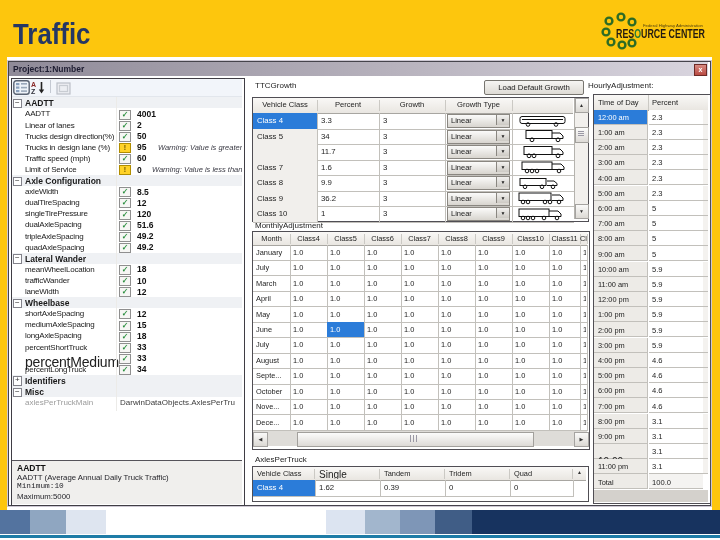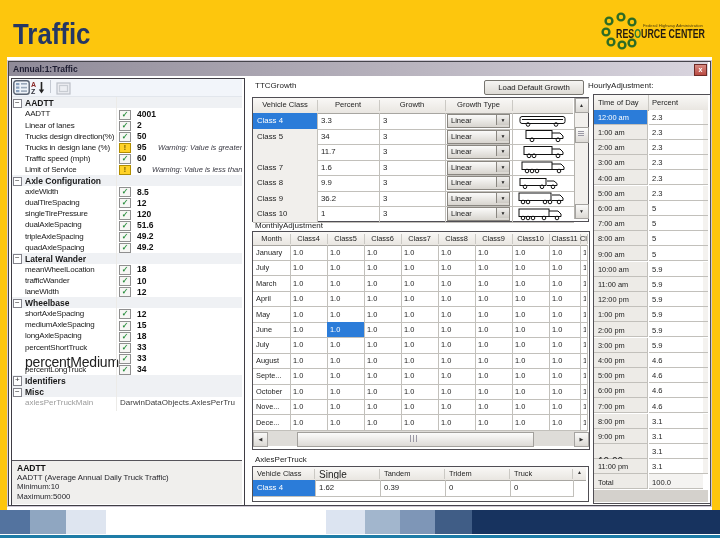--- a/index.html
+++ b/index.html
@@ -22,21 +22,21 @@
 <circle cx="34" cy="41" r="3.4"></circle>
 <circle cx="44" cy="39" r="3.4"></circle>
 <circle cx="44" cy="18" r="3.4"></circle>
 </g>
 <text x="55" y="23" font-family="Liberation Sans,sans-serif" font-size="4.2" fill="#4a3c10" textLength="60" lengthAdjust="spacingAndGlyphs">Federal Highway Administration</text>
 <text x="28" y="33.5" font-family="Liberation Sans,sans-serif" font-weight="bold" font-size="12.5" fill="#221a12" textLength="89" lengthAdjust="spacingAndGlyphs">RES<tspan fill="#2e7d33">O</tspan>URCE CENTER</text>
 </svg></div>
 <div class="abs" style="left:8px;top:61px;width:701px;height:443px;background:#ffffff;border:1px solid #46444c;"></div>
 <div class="abs" style="left:7px;top:60px;width:703px;height:445px;border:1px solid #cdc8d3;z-index:0;"></div>
 <div class="abs" style="left:9px;top:62px;width:699px;height:13.5px;background:linear-gradient(90deg,#8f8a98 0%,#b7b2bd 55%,#d9d5df 100%);"></div>
-<div class="abs" style="left:13px;top:63.5px;font-size:8.5px;font-weight:bold;color:#1c1b30;">Annual:1:Traffic</div>
+<div class="abs" style="left:13px;top:63.5px;font-size:8.5px;font-weight:bold;color:#1c1b30;">Project:1:Number</div>
 <div class="abs" style="left:620px;top:64px;font-size:7px;color:#aaa2ae;"></div>
 <div class="abs" style="left:694px;top:64px;width:11px;height:9.5px;background:linear-gradient(180deg,#d98b83,#b94a42);border:1px solid #6e2a26;color:#fff;font-size:7px;line-height:9px;text-align:center;font-weight:bold;">x</div>
 <div class="abs" style="left:10.5px;top:77.5px;width:232px;height:426px;background:#ffffff;border:1px solid #3f3d44;"></div>
 <div class="abs" style="left:11.5px;top:78.5px;width:230px;height:17.5px;background:#f2f5fa;border-bottom:1px solid #e2e6ec;"></div>
 <div class="abs" style="left:12.5px;top:79.5px;width:17px;height:15px;"><svg width="17" height="15" viewBox="0 0 17 15">
 <rect x="0.8" y="0.8" width="15.4" height="13.4" rx="2.5" fill="#eef3f9" stroke="#5a6372" stroke-width="1.4"></rect>
 <rect x="3" y="3" width="3.4" height="2.2" fill="#8aa0bd"></rect>
         <rect x="8" y="3" width="6" height="1.6" fill="#9aa8ba"></rect>
 <rect x="3" y="6.5" width="3.4" height="2.2" fill="#8aa0bd"></rect>
         <rect x="8" y="6.8" width="6" height="1.6" fill="#9aa8ba"></rect>
@@ -136,21 +136,21 @@
 <div class="abs" style="left:25px;top:375.6px;font-size:8.5px;font-weight:bold;color:#1a1a1a;white-space:nowrap;text-align:center;">Identifiers</div>
 <div class="abs" style="left:11.5px;top:385.9px;width:230px;height:11.1px;background:#eff1f4;overflow:hidden;"></div>
 <div class="abs" style="left:12.5px;top:387.5px;width:7.5px;height:7.5px;border:1px solid #82828a;background:#fff;font-size:8px;line-height:6.5px;text-align:center;color:#333;">−</div>
 <div class="abs" style="left:25px;top:386.7px;font-size:8.5px;font-weight:bold;color:#1a1a1a;white-space:nowrap;">Misc</div>
 <div class="abs" style="left:25px;top:397.8px;font-size:8px;color:#9b9b9b;white-space:nowrap;">axlesPerTruckMain</div>
 <div class="abs" style="left:120px;top:397.8px;width:122px;height:10px;font-size:8px;color:#3c3c3c;white-space:nowrap;overflow:hidden;">DarwinDataObjects.AxlesPerTru</div>
 <div class="abs" style="left:115.5px;top:97.3px;width:1px;height:314px;background:#ecebe8;"></div>
 <div class="abs" style="left:11.5px;top:460px;width:230px;height:43px;background:#f0efed;border-top:1px solid #55535a;"></div>
 <div class="abs" style="left:17px;top:462.5px;font-size:8.5px;font-weight:bold;color:#111;">AADTT</div>
 <div class="abs" style="left:17px;top:472.5px;font-size:7.8px;color:#26262c;white-space:nowrap;">AADTT (Average Annual Daily Truck Traffic)</div>
-<div class="abs" style="left:17px;top:482px;font-size:7.8px;color:#26262c;">Minimum:10</div>
+<div class="abs" style="left:17px;top:482px;font-size:7.8px;color:#26262c;font-family:Liberation Mono, monospace;">Minimum:10</div>
 <div class="abs" style="left:17px;top:491.5px;font-size:7.8px;color:#26262c;">Maximum:5000</div>
 <div class="abs" style="left:255px;top:81px;font-size:8px;color:#1c1c1c;">TTCGrowth</div>
 <div class="abs" style="left:484px;top:79.5px;width:98px;height:13px;border:1px solid #77756f;border-radius:2px;background:linear-gradient(180deg,#f6f5f3,#dedbd5);font-size:7.8px;color:#222;text-align:center;line-height:13px;">Load Default Growth</div>
 <div class="abs" style="left:588px;top:81px;font-size:8px;color:#1c1c1c;">HourlyAdjustment:</div>
 <div class="abs" style="left:252px;top:96.5px;width:335px;height:123px;background:#fff;border:1px solid #504e54;overflow:hidden;"></div>
 <div class="abs" style="left:253px;top:97.5px;width:320px;height:15px;background:linear-gradient(180deg,#f9f8f6,#e9e6e1);border-bottom:1px solid #a8a6a1;"></div>
 <div class="abs" style="left:253px;top:99.5px;width:64px;height:11px;font-size:7.6px;color:#222;text-align:center;border-right:1px solid #cbc9c4;">Vehicle Class</div>
 <div class="abs" style="left:317px;top:99.5px;width:62px;height:11px;font-size:7.6px;color:#222;text-align:center;border-right:1px solid #cbc9c4;">Percent</div>
 <div class="abs" style="left:379px;top:99.5px;width:66px;height:11px;font-size:7.6px;color:#222;text-align:center;border-right:1px solid #cbc9c4;">Growth</div>
 <div class="abs" style="left:445px;top:99.5px;width:67px;height:11px;font-size:7.6px;color:#222;text-align:center;border-right:1px solid #cbc9c4;">Growth Type</div>
@@ -551,21 +551,21 @@
 <div class="abs" style="left:413px;top:435px;width:1px;height:7px;background:#9a98a4;"></div>
 <div class="abs" style="left:416px;top:435px;width:1px;height:7px;background:#9a98a4;"></div>
 <div class="abs" style="left:574px;top:431.5px;width:13px;height:13.5px;background:linear-gradient(180deg,#fafaf9,#dcd9d4);border:1px solid #a5a3a0;text-align:center;font-size:5px;line-height:12px;color:#333;">▶</div>
 <div class="abs" style="left:255px;top:455px;font-size:8px;color:#1c1c1c;">AxlesPerTruck</div>
 <div class="abs" style="left:252px;top:465.5px;width:335px;height:34px;background:#fff;border:1px solid #504e54;overflow:hidden;"></div>
 <div class="abs" style="left:253px;top:466.5px;width:333px;height:13px;background:linear-gradient(180deg,#f9f8f6,#e9e6e1);border-bottom:1px solid #a8a6a1;"></div>
 <div class="abs" style="left:253px;top:468.5px;width:62px;height:10px;font-size:7.4px;color:#222;padding-left:4px;border-right:1px solid #cbc9c4;overflow:hidden;box-sizing:border-box;">Vehicle Class</div>
 <div class="abs" style="left:315px;top:468.5px;width:65px;height:10px;font-size:10px;color:#222;padding-left:4px;border-right:1px solid #cbc9c4;overflow:hidden;box-sizing:border-box;">Single</div>
 <div class="abs" style="left:380px;top:468.5px;width:65px;height:10px;font-size:7.4px;color:#222;padding-left:4px;border-right:1px solid #cbc9c4;overflow:hidden;box-sizing:border-box;">Tandem</div>
 <div class="abs" style="left:445px;top:468.5px;width:65px;height:10px;font-size:7.4px;color:#222;padding-left:4px;border-right:1px solid #cbc9c4;overflow:hidden;box-sizing:border-box;">Tridem</div>
-<div class="abs" style="left:510px;top:468.5px;width:63px;height:10px;font-size:7.4px;color:#222;padding-left:4px;border-right:1px solid #cbc9c4;overflow:hidden;box-sizing:border-box;">Truck</div>
+<div class="abs" style="left:510px;top:468.5px;width:63px;height:10px;font-size:7.4px;color:#222;padding-left:4px;border-right:1px solid #cbc9c4;overflow:hidden;box-sizing:border-box;">Quad</div>
 <div class="abs" style="left:253px;top:479.5px;width:62px;height:16px;background:#2b7cd9;border-bottom:1px solid #c2c0bb;border-right:1px solid #c2c0bb;overflow:hidden;"></div>
 <div class="abs" style="left:257px;top:483.0px;font-size:7.8px;color:#fff;">Class 4</div>
 <div class="abs" style="left:315px;top:479.5px;width:65px;height:16px;border-bottom:1px solid #c2c0bb;border-right:1px solid #c2c0bb;overflow:hidden;"></div>
 <div class="abs" style="left:319px;top:483.0px;font-size:7.8px;color:#1d1d1d;">1.62</div>
 <div class="abs" style="left:380px;top:479.5px;width:65px;height:16px;border-bottom:1px solid #c2c0bb;border-right:1px solid #c2c0bb;overflow:hidden;"></div>
 <div class="abs" style="left:384px;top:483.0px;font-size:7.8px;color:#1d1d1d;">0.39</div>
 <div class="abs" style="left:445px;top:479.5px;width:65px;height:16px;border-bottom:1px solid #c2c0bb;border-right:1px solid #c2c0bb;overflow:hidden;"></div>
 <div class="abs" style="left:449px;top:483.0px;font-size:7.8px;color:#1d1d1d;">0</div>
 <div class="abs" style="left:510px;top:479.5px;width:63px;height:16px;border-bottom:1px solid #c2c0bb;border-right:1px solid #c2c0bb;overflow:hidden;"></div>
 <div class="abs" style="left:514px;top:483.0px;font-size:7.8px;color:#1d1d1d;">0</div>

